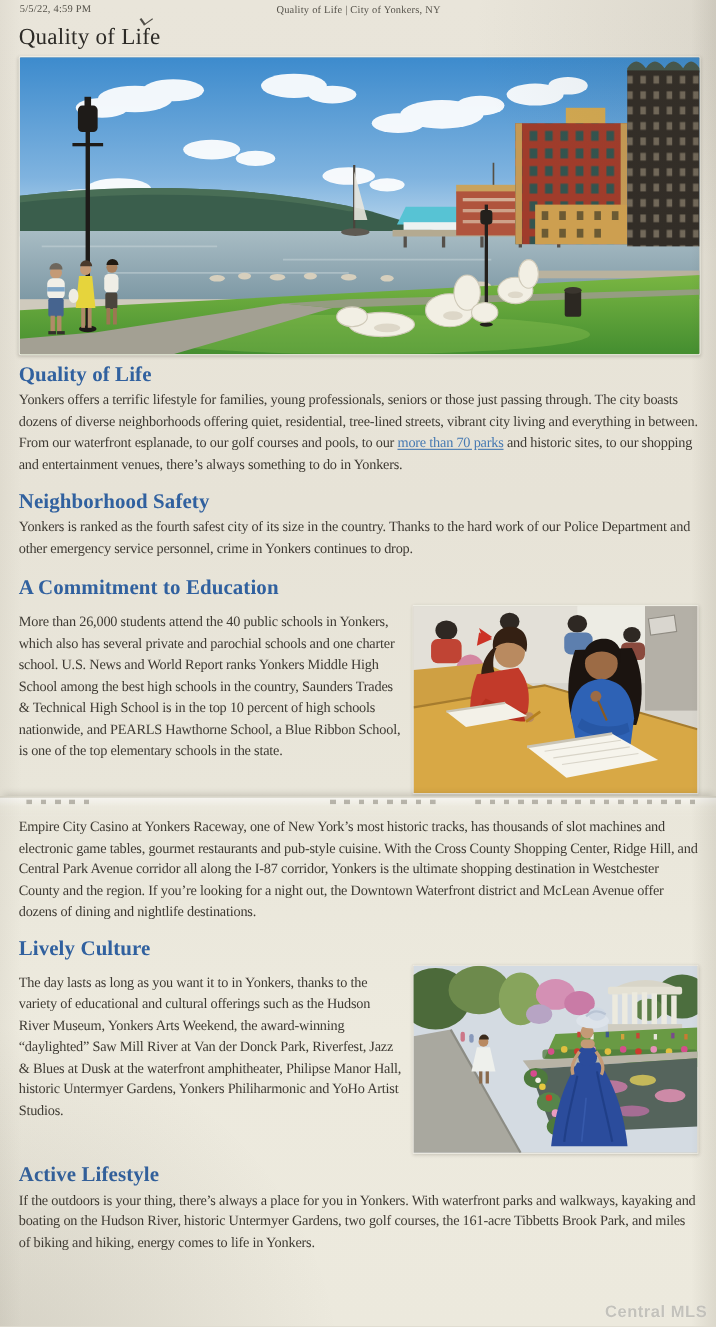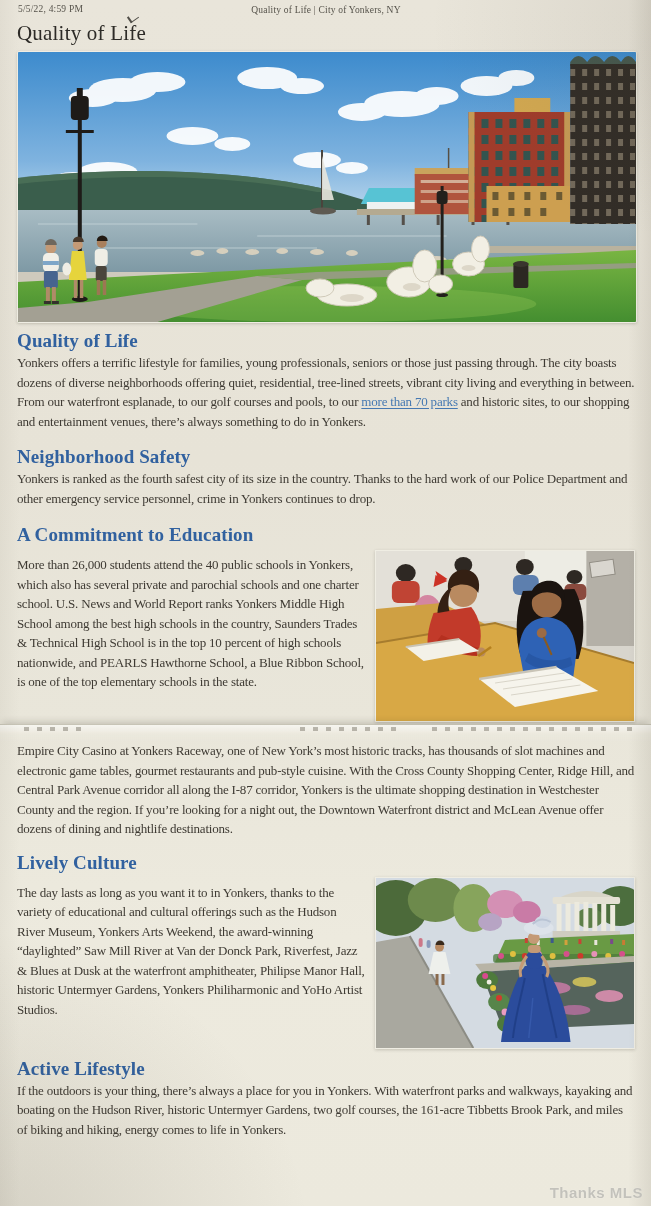--- a/index.html
+++ b/index.html
@@ -420,14 +420,14 @@
         </g>
       </svg>
       <p class="body">The day lasts as long as you want it to in Yonkers, thanks to the variety of educational and cultural offerings such as the Hudson River Museum, Yonkers Arts Weekend, the award-winning “daylighted” Saw Mill River at Van der Donck Park, Riverfest, Jazz &amp; Blues at Dusk at the waterfront amphitheater, Philipse Manor Hall, historic Untermyer Gardens, Yonkers Philiharmonic and YoHo Artist Studios.</p>
     </div>
 
     <h2 class="h2-active">Active Lifestyle</h2>
     <p class="body p-active">If the outdoors is your thing, there’s always a place for you in Yonkers. With waterfront parks and walkways, kayaking and boating on the Hudson River, historic Untermyer Gardens, two golf courses, the 161-acre Tibbetts Brook Park, and miles of biking and hiking, energy comes to life in Yonkers.</p>
 
   </div>
 
-  <div class="watermark">Thanks MLS</div>
+  <div class="watermark">Central MLS</div>
 </div>
 
 </body></html>

